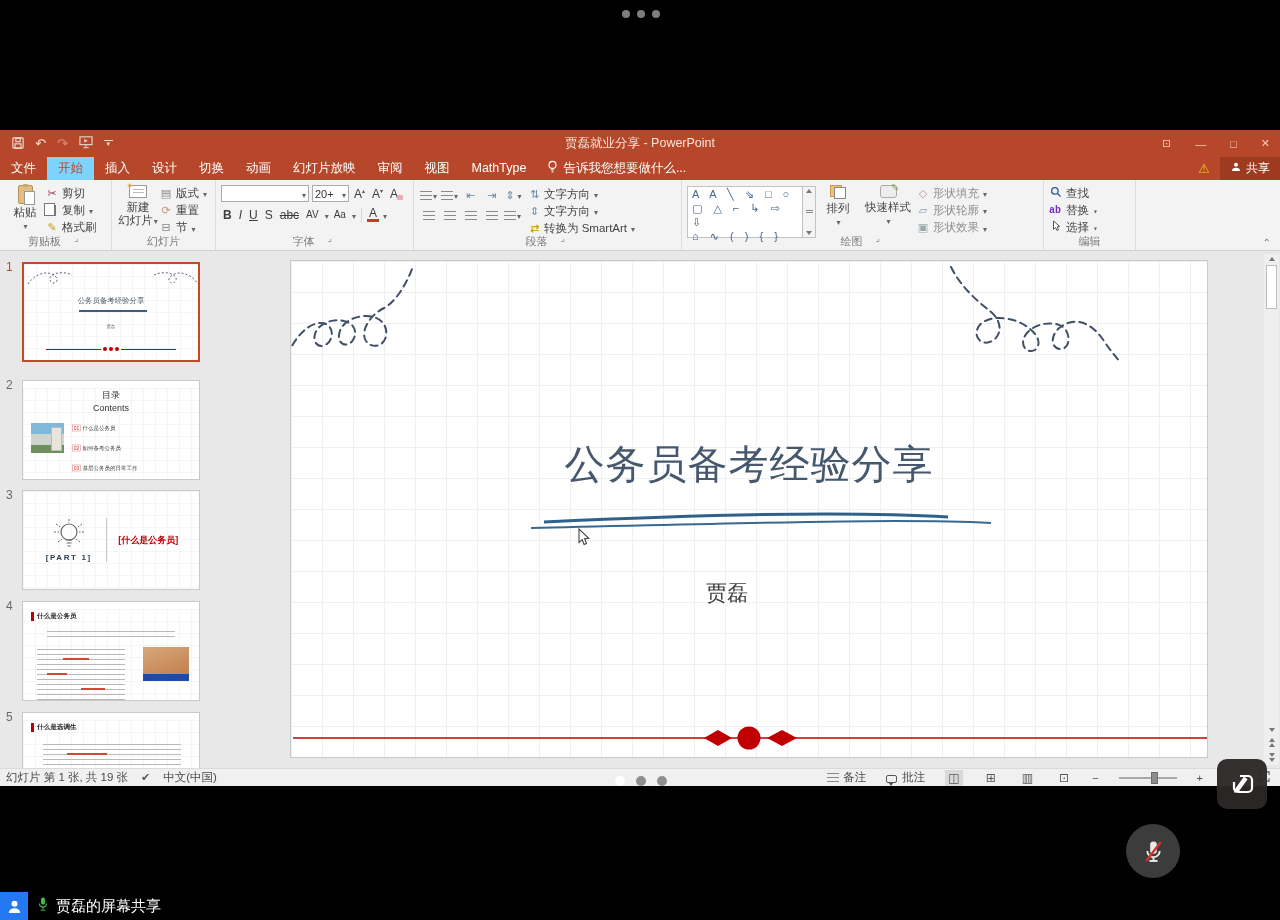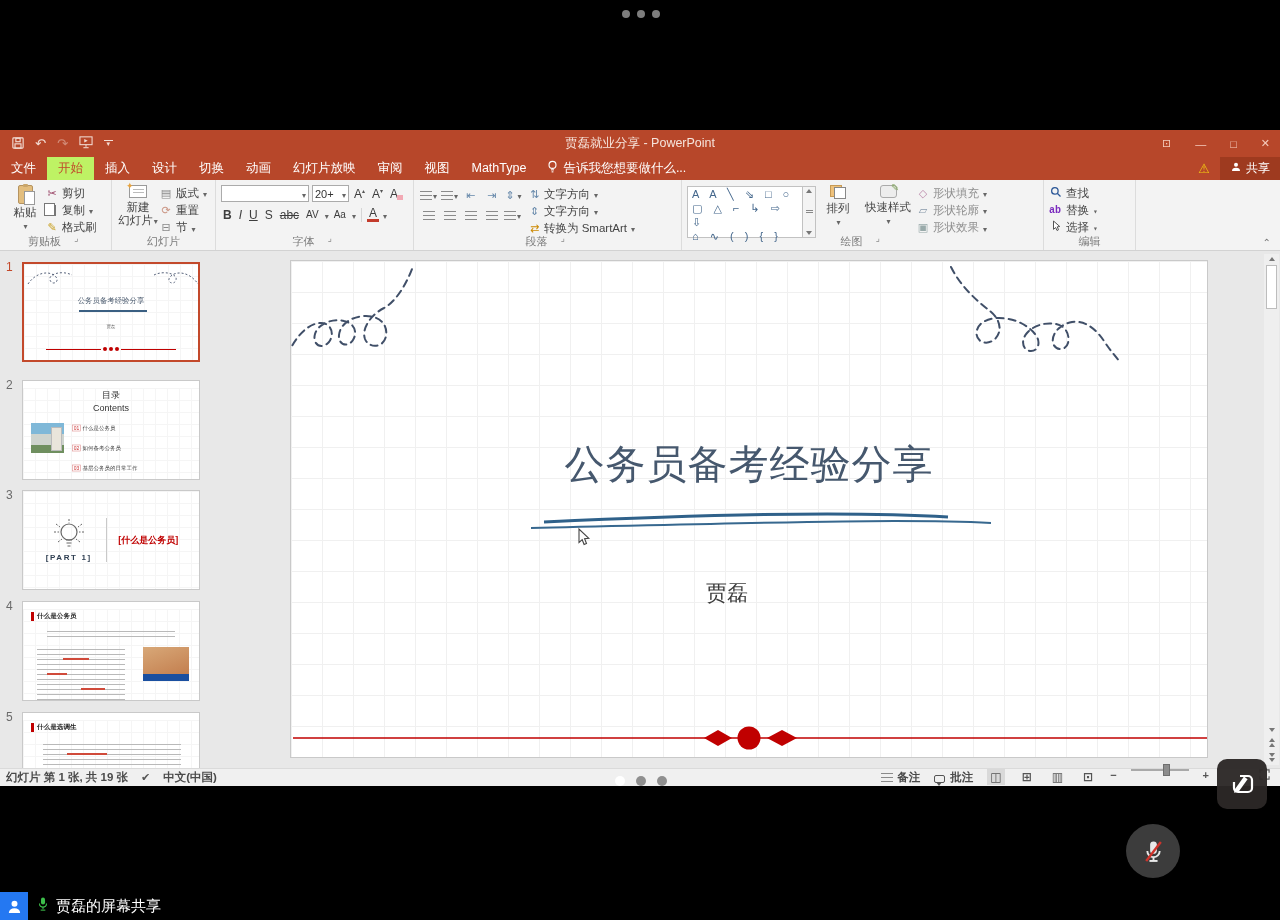--- a/index.html
+++ b/index.html
@@ -20,21 +20,21 @@
   .qat .qi { color:#F3DED6; font-size:13px; line-height:1; cursor:default; }
   .qat .dim { opacity:.45; }
   .qcust { width:9px; border-top:1px solid #F3DED6; font-size:7px; color:#F3DED6; text-align:center; line-height:6px; }
   .ttitle { position:absolute; left:0; right:0; text-align:center; font-size:12.5px; color:#F6E4DC; }
   .wctl { position:absolute; right:10px; top:0; height:27px; display:flex; align-items:center; gap:24px;
     color:rgba(255,226,214,.85); font-size:11px; z-index:2; }
 
   
   .tabrow { height:23px; background:#B7472A; display:flex; align-items:stretch; font-size:12.5px; position:relative; }
   .tab { padding:0 11px; line-height:23px; color:#fff; cursor:default; white-space:nowrap; }
-  .tab.sel { background:#bef264; color:#C0472A; }
+  .tab.sel { background:#7dd3fc; color:#C0472A; }
   .tellme { display:flex; align-items:center; gap:5px; color:#fff; padding:0 10px; }
   .trspace { flex:1; }
   .warn { color:#F2C811; font-size:13px; line-height:23px; margin-right:10px; }
   .sharebtn { background:#9E3A1F; color:#fff; display:flex; align-items:center; gap:4px; padding:8px 10px; font-size:12px; }
 
   
   .ribbon { height:71px; background:#F3F3F3; border-bottom:1px solid #D2D2D2; display:flex; position:relative;
     color:#444; font-size:11.5px; }
   .rg { position:relative; border-right:1px solid #DCDCDC; padding:3px 5px 14px; display:flex; }
   .glabel { position:absolute; bottom:1px; left:0; right:0; display:flex; justify-content:center; align-items:center;
@@ -146,23 +146,23 @@
   .svglayer { position:absolute; inset:0; }
 
   .vscroll { position:absolute; right:1px; top:3px; width:15px; height:511px; display:flex; flex-direction:column;
     align-items:center; background:#EFEFEF; padding:3px 0; }
   .vthumb { width:11px; height:44px; background:#fff; border:1px solid #BDBDBD; margin-top:4px; }
   .vsp { flex:1; }
   .dbl { display:flex; flex-direction:column; gap:1px; align-items:center; margin-top:6px; }
 
   
   .sbar { height:18px; background:#F0F0F0; border-top:1px solid #DADADA; display:flex; align-items:center;
-    font-size:11.5px; color:#4a4a4a; padding:0 6px; position:relative;font-weight:bold; }
+    font-size:11.5px; color:#4a4a4a; padding:0 6px; position:relative; }
   .sl { display:flex; align-items:center; gap:13px; }
-  .sr { margin-left:auto; display:flex; align-items:flex-start; gap:14px; padding-right:4px; }
+  .sr { margin-left:auto; display:flex; align-items:center; gap:20px; padding-right:4px; }
   .sic { font-size:11px; color:#555; }
   .cbub { display:inline-block; width:11px; height:8px; border:1.5px solid #555; border-radius:2px; position:relative; top:1px; }
   .cbub::after { content:""; position:absolute; left:1px; bottom:-4px; border-left:3px solid transparent;
     border-right:3px solid transparent; border-top:4px solid #555; }
   .vbtn { font-size:12px; color:#555; padding:0 3px; line-height:16px; }
   .vbtn.sel { background:#D9D9D9; }
   .ztrack { width:58px; height:2px; background:#A9A9A9; position:relative; }
   .zthumb { position:absolute; left:56%; top:-5px; width:7px; height:12px; background:#8C8C8C; border:1px solid #6e6e6e; }
 
   

